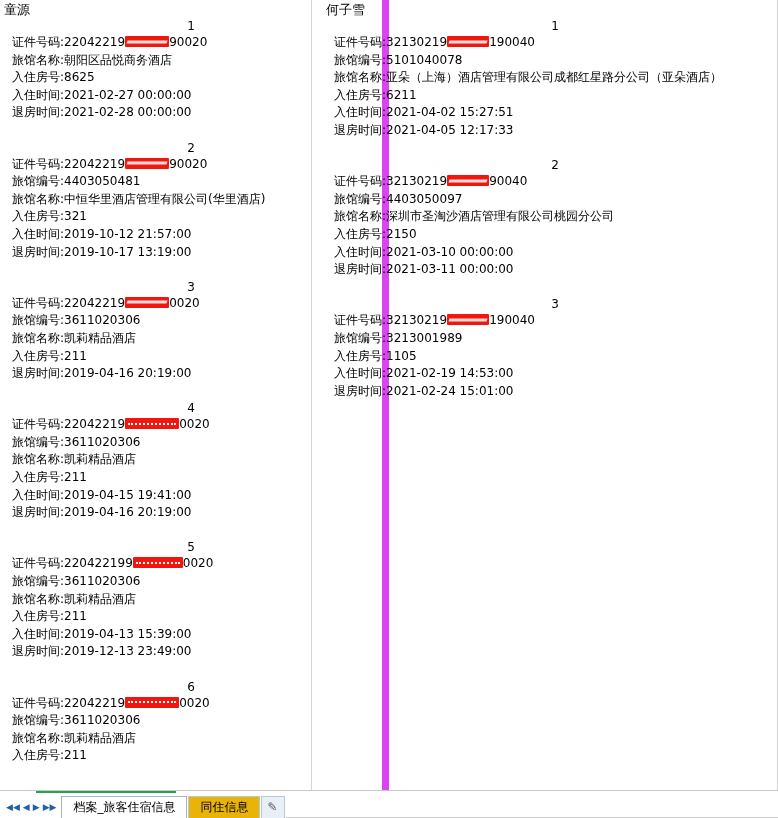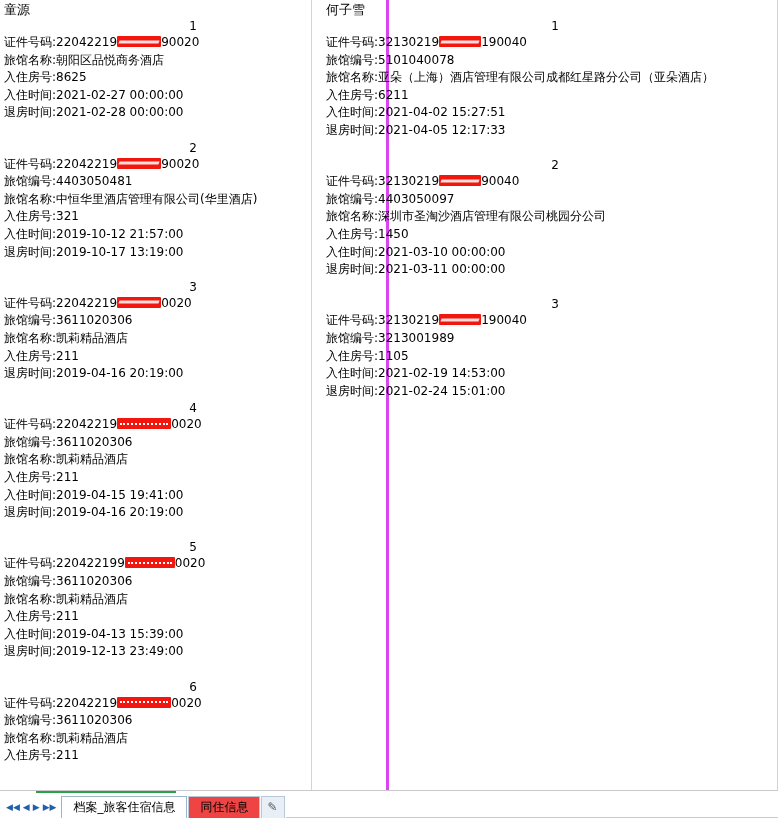--- a/index.html
+++ b/index.html
@@ -22,21 +22,21 @@
     height: 790px;
     overflow: hidden;
   }
   .col {
     position: absolute;
     top: 0;
     width: 389px;
     height: 790px;
     box-sizing: border-box;
   }
-  .col-left { left: 0; border-right: 3px solid #d946ef; }
+  .col-left { left: 0; border-right: 7px solid #d946ef; }
   .col-right { left: 312px; width: 466px; margin-left: 10px; }
   .person-name {
     font-size: 13px;
     line-height: 17px;
     padding: 1px 2px 0 4px;
     white-space: nowrap;
     color: #000;
   }
   .group {
     position: relative;
@@ -46,21 +46,21 @@
     font-size: 12px;
     line-height: 16px;
     font-weight: normal;
     color: #000;
   }
   .row {
     font-size: 12px;
     line-height: 17.6px;
     height: 17.6px;
     white-space: nowrap;
-    padding-left: 4px;
+    padding-left: 12px;
     overflow: hidden;
     position: relative;
   }
   .blank-row { height: 17.6px; }
   .redact {
     display: inline-block;
     background: #f1170f;
     color: #f1170f;
     height: 11px;
     vertical-align: -1px;
@@ -119,21 +119,21 @@
   .tab-nav span {
     font-size: 9px;
     line-height: 9px;
     color: #2060a8;
   }
   .tab {
     position: relative;
     height: 21px;
     line-height: 21px;
     padding: 0 10px 0 12px;
-    background: #ef4444;
+    background: #eab308;
     border: 1px solid #b9c8d8;
     border-bottom: none;
     margin-right: 1px;
     color: #000;
     white-space: nowrap;
   }
   .tab.active {
     background: #ffffff;
     border-color: #9fb4c8;
     font-weight: normal;
@@ -237,21 +237,21 @@
           <div class="row"><span>入住房号:</span><span>6211</span></div>
           <div class="row"><span>入住时间:</span><span>2021-04-02 15:27:51</span></div>
           <div class="row"><span>退房时间:</span><span>2021-04-05 12:17:33</span></div>
           <div class="blank-row"></div>
         </div>
         <div class="group">
           <div class="group-idx">2</div>
           <div class="row"><span>证件号码:</span><span>32130219</span><span class="redact scribble" style="width: 42px;"></span><span>90040</span></div>
           <div class="row"><span>旅馆编号:</span><span>4403050097</span></div>
           <div class="row"><span>旅馆名称:</span><span>深圳市圣淘沙酒店管理有限公司桃园分公司</span></div>
-          <div class="row"><span>入住房号:</span><span>1450</span></div>
+          <div class="row"><span>入住房号:</span><span>2150</span></div>
           <div class="row"><span>入住时间:</span><span>2021-03-10 00:00:00</span></div>
           <div class="row"><span>退房时间:</span><span>2021-03-11 00:00:00</span></div>
           <div class="blank-row"></div>
         </div>
         <div class="group">
           <div class="group-idx">3</div>
           <div class="row"><span>证件号码:</span><span>32130219</span><span class="redact scribble" style="width: 42px;"></span><span>190040</span></div>
           <div class="row"><span>旅馆编号:</span><span>3213001989</span></div>
           <div class="row"><span>入住房号:</span><span>1105</span></div>
           <div class="row"><span>入住时间:</span><span>2021-02-19 14:53:00</span></div>

